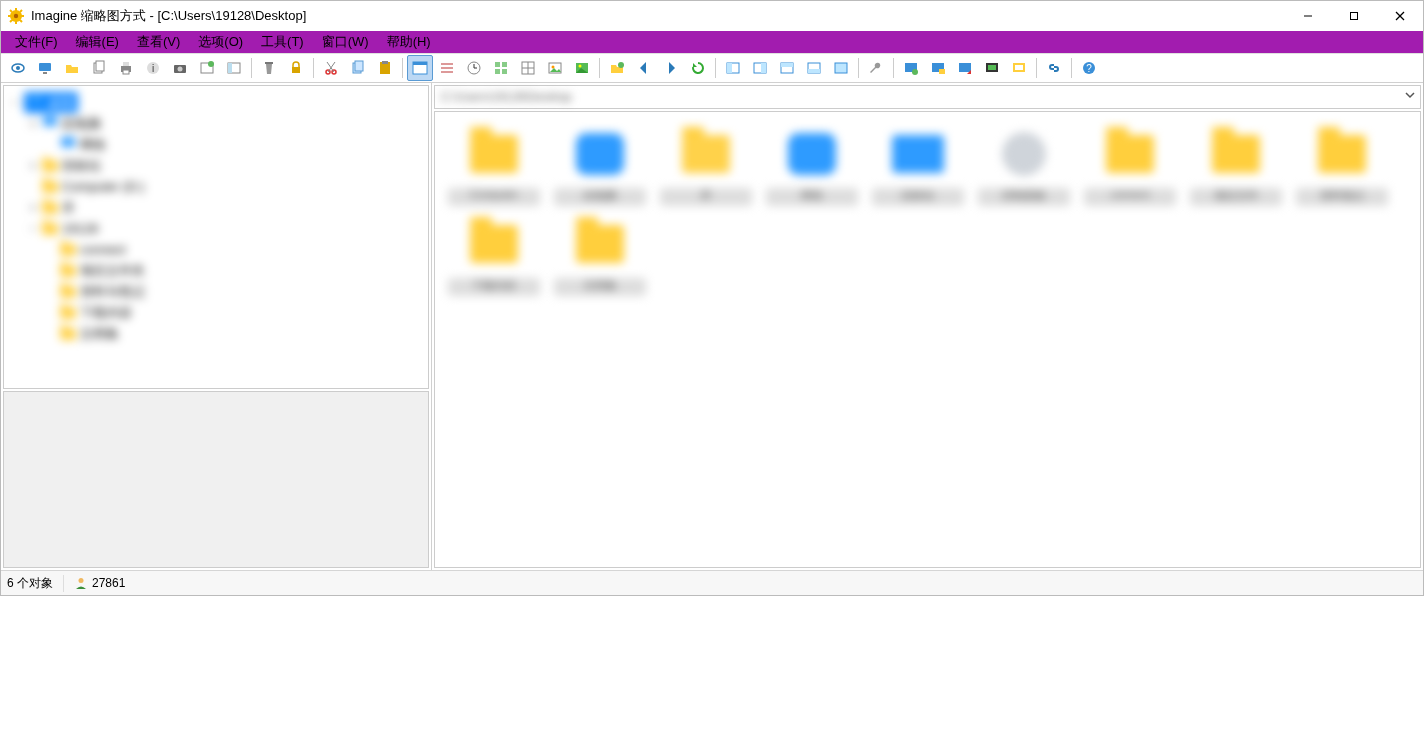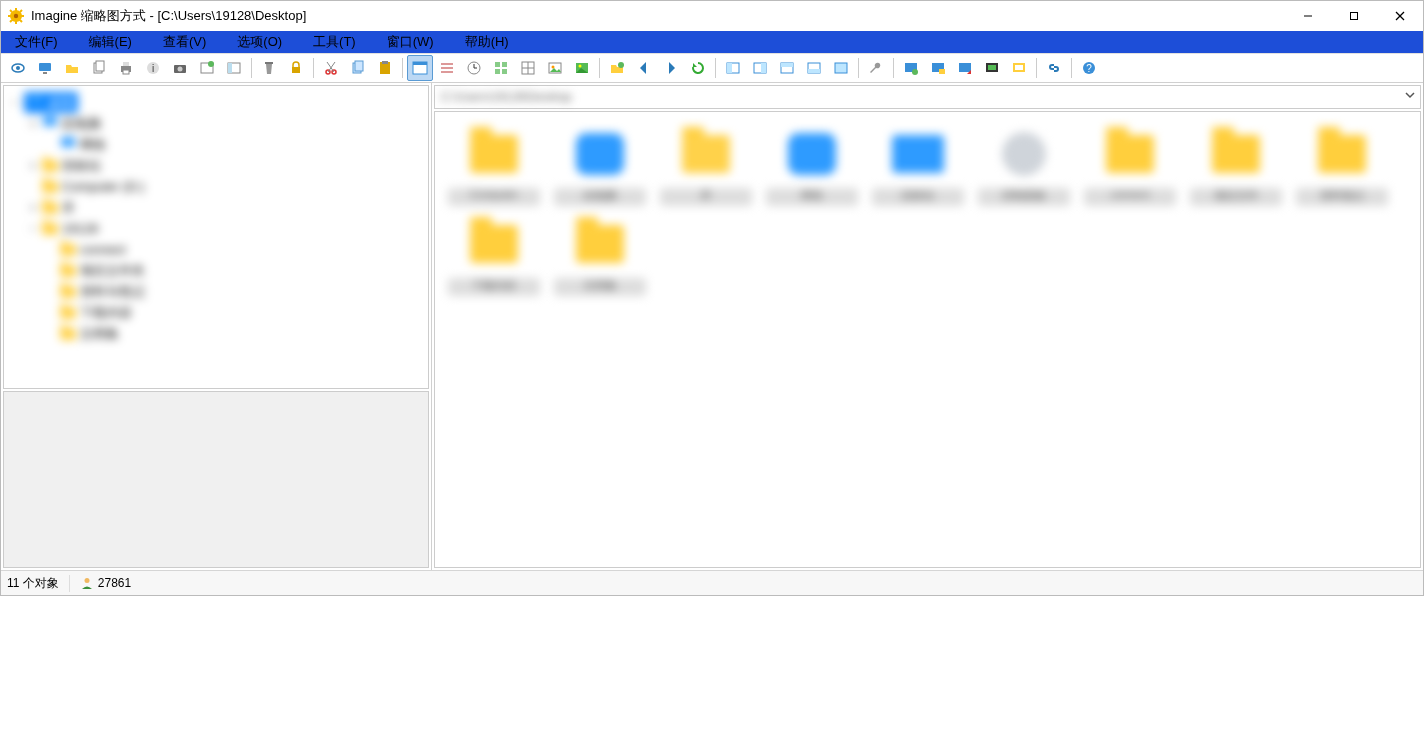--- a/index.html
+++ b/index.html
@@ -4,21 +4,21 @@
 <style>
 html,body{margin:0;padding:0;height:100%;width:100%;font-family:"Segoe UI","Microsoft YaHei",Tahoma,sans-serif;font-size:13px;background:#fff;color:#000;overflow:hidden}
 .window{width:1424px;height:596px;display:flex;flex-direction:column;background:#fff;border:1px solid #bbb;box-sizing:border-box}
 
 .titlebar{height:30px;display:flex;align-items:center;background:#fff;padding-left:6px}
 .titlebar .app-icon{width:18px;height:18px;margin-right:6px;display:flex;align-items:center;justify-content:center}
 .titlebar .title-text{font-size:13px;color:#000}
 .titlebar .win-controls{margin-left:auto;display:flex}
 .titlebar .win-btn{width:46px;height:30px;display:flex;align-items:center;justify-content:center}
 
-.menubar{height:22px;display:flex;align-items:flex-end;padding:0 6px;gap:15px;background:#1d4ed8}
+.menubar{height:22px;display:flex;align-items:flex-end;padding:0 6px;gap:2px;background:#a21caf}
 .menubar .menu-item{padding:2px 8px;font-size:13px}
 
 .toolbar{height:28px;background:#fff;border-top:1px solid #e0e0e0;border-bottom:1px solid #d0d0d0;display:flex;align-items:center;padding:0 4px;gap:1px}
 .tb-btn{width:24px;height:24px;display:flex;align-items:center;justify-content:center;border:1px solid transparent;border-radius:2px}
 .tb-btn.active{background:#bcd8f4;border-color:#5a9bd4}
 .tb-sep{width:1px;height:20px;background:#ccc;margin:0 3px}
 .ic{width:16px;height:16px}
 
 .main{flex:1;display:flex;min-height:0}
 .left-col{width:430px;display:flex;flex-direction:column;border-right:1px solid #d0d0d0}
@@ -499,21 +499,21 @@
               </div>
               <div class="tlabel">文档集</div>
             </div>
           </div>
       </div>
     </div>
   </div>
 
   <div class="statusbar">
     <div class="status-cell">
-      <span>11 个对象</span>
+      <span>6 个对象</span>
     </div>
     <div class="status-cell">
       <svg class="person-ic" viewBox="0 0 14 14">
           <circle cx="7" cy="4.5" r="2.5" fill="#f0b860"></circle>
           <path d="M2 13 Q7 8 12 13 Z" fill="#3a8f3a"></path>
         </svg>
       <span>27861</span>
     </div>
   </div>
 

